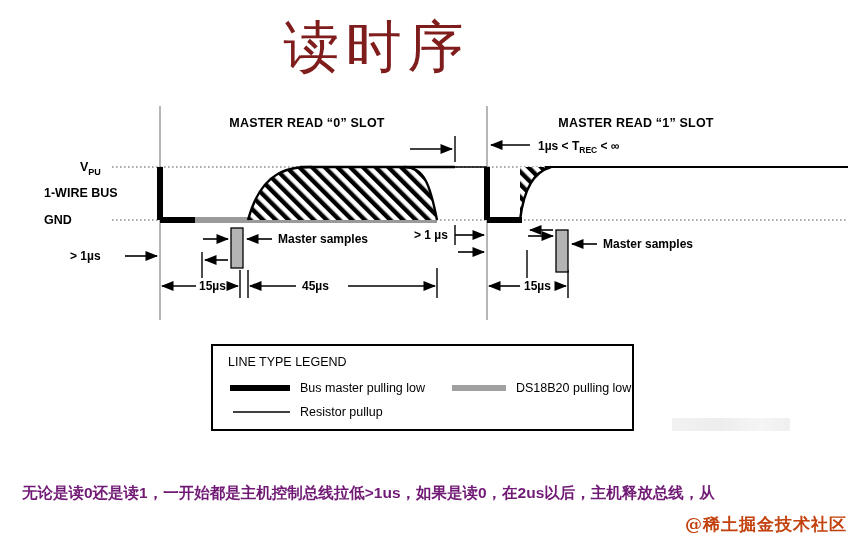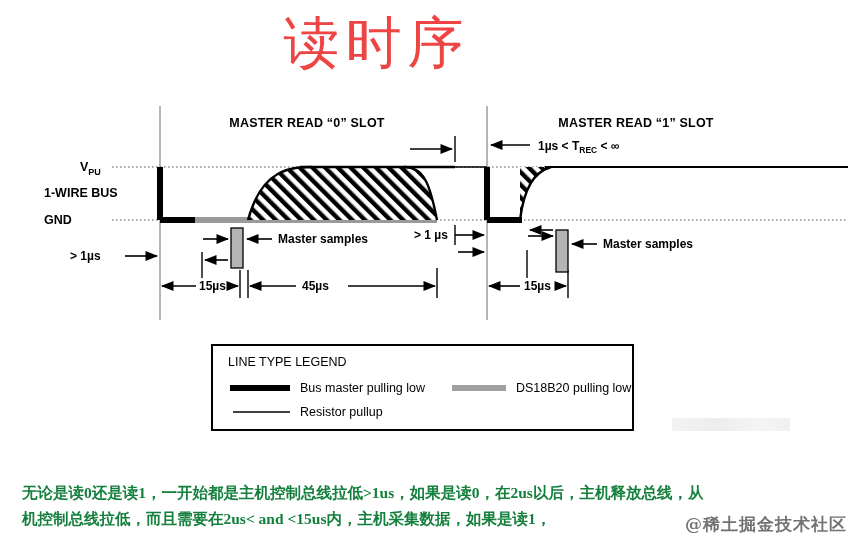--- a/index.html
+++ b/index.html
@@ -15,55 +15,55 @@
     overflow: hidden;
     font-family: "Liberation Sans", sans-serif;
     color: #000000;
   }
   #page-title {
     position: absolute;
     top: 8px;
     left: 0;
     width: 753px;
     text-align: center;
-    font-family: Liberation Mono, monospace;
+    font-family: Liberation Sans, sans-serif;
     font-size: 56px;
     font-weight: 400;
     letter-spacing: 6px;
     line-height: 78px;
-    color: #ef4444;
+    color: #7f1d1d;
   }
   #diagram-wrap {
     position: absolute;
     left: 0;
     top: 100px;
     width: 847px;
     height: 360px;
   }
   #diagram-svg { display: block; }
   #caption {
     position: absolute;
     left: 22px;
     top: 480px;
     width: 820px;
-    font-family: Liberation Serif, serif;
+    font-family: Liberation Sans, sans-serif;
     font-weight: 700;
     font-size: 15.5px;
     line-height: 26px;
     letter-spacing: 0px;
-    color: #15803d;
+    color: #701a75;
   }
   #watermark-caption {
     position: absolute;
     right: 18px;
     top: 513px;
     font-family: "DejaVu Serif", "Liberation Serif", serif;
     font-size: 17px;
     font-weight: 700;
-    color: #737373;
+    color: #c2410c;
     letter-spacing: 1px;
     white-space: nowrap;
   }
   #watermark-diagram {
     position: absolute;
     left: 672px;
     top: 418px;
     width: 118px;
     height: 13px;
     background: linear-gradient(90deg,#f2f2f2 0%, #ededed 40%, #f5f5f5 75%, #efefef 100%);
@@ -223,16 +223,15 @@
     <text x="300" y="316" font-family="Liberation Sans, sans-serif" font-size="12.5">Resistor pullup</text>
   </g>
 
 </svg>
 </div>
 
 <div id="watermark-diagram"></div>
 
 <div id="caption">
   <div>无论是读0还是读1，一开始都是主机控制总线拉低&gt;1us，如果是读0，在2us以后，主机释放总线，从</div>
-  <div>机控制总线拉低，而且需要在2us&lt; and &lt;15us内，主机采集数据，如果是读1，</div>
 </div>
 
 <div id="watermark-caption">@稀土掘金技术社区</div>
 
 </body></html>

